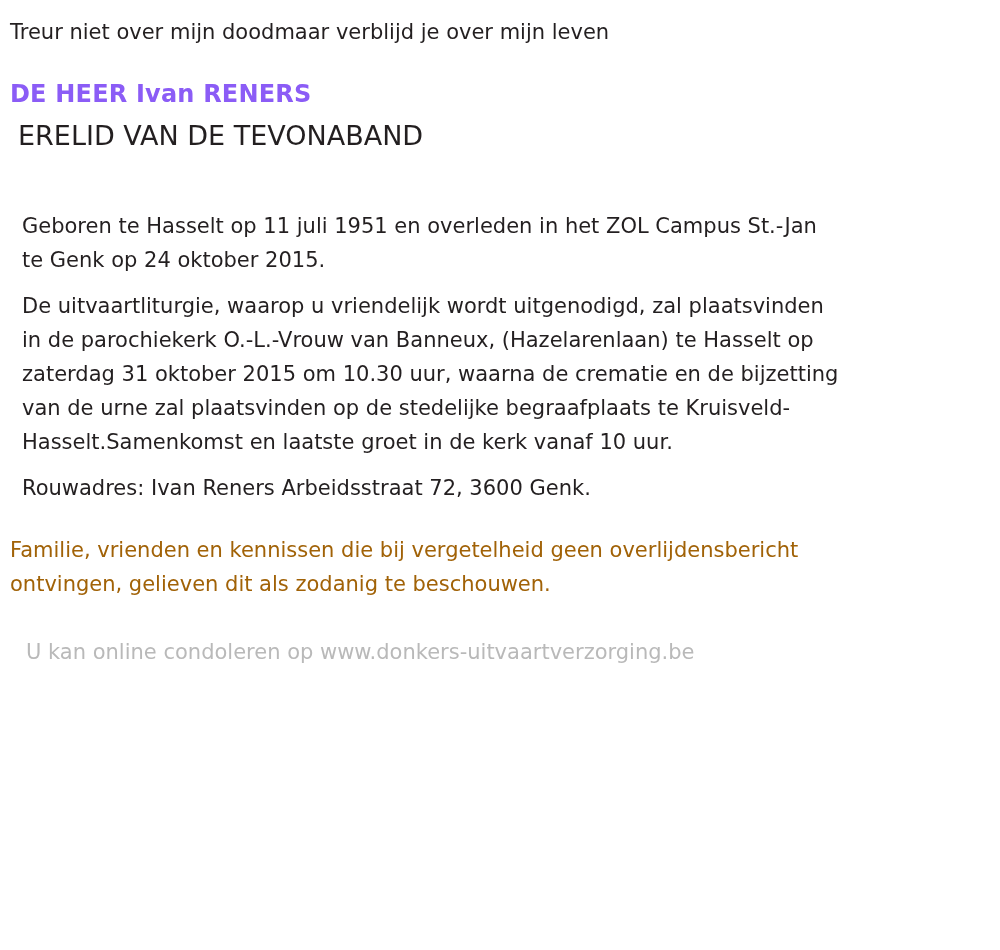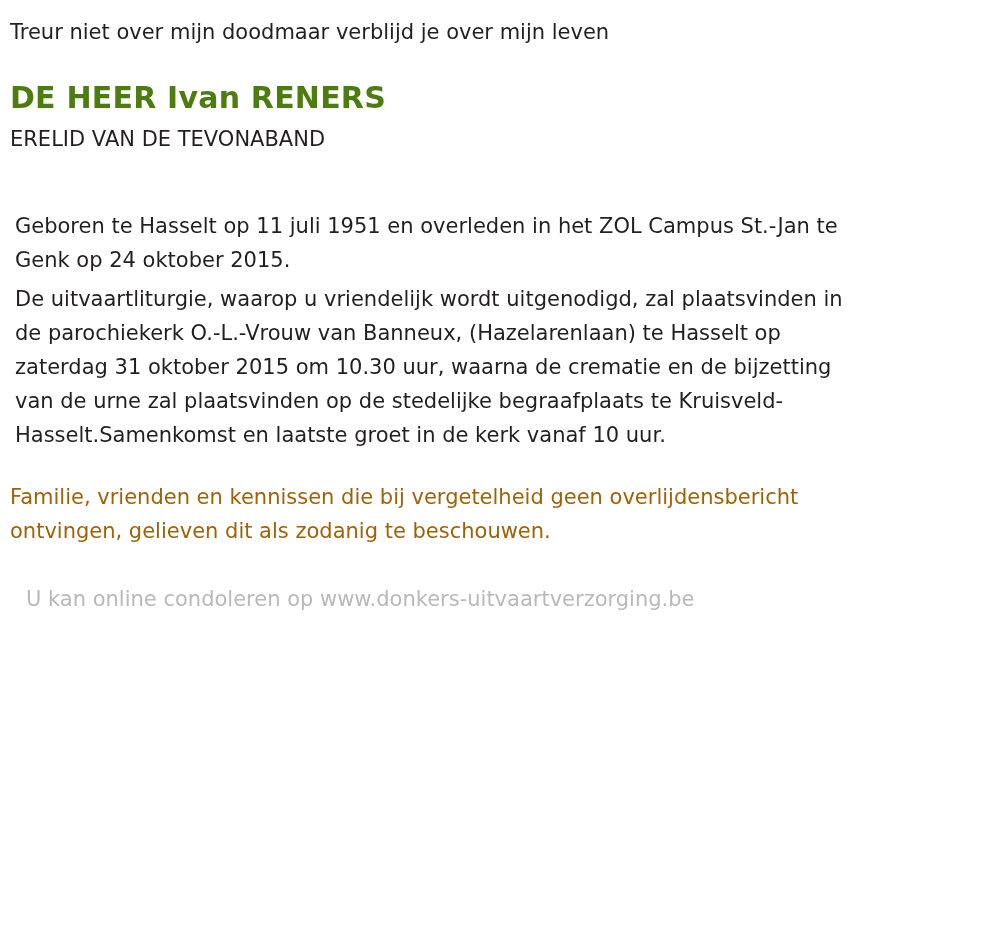--- a/index.html
+++ b/index.html
@@ -21,42 +21,42 @@
     padding: 18px 24px 0 10px;
   }
   .epitaph {
     font-size: 21px;
     line-height: 1.35;
     color: #231f20;
     margin: 0 0 34px 0;
     font-weight: 400;
   }
   .name {
-    font-size: 30px;
+    font-size: 24px;
     font-weight: 700;
-    color: #4d7c0f;
+    color: #8b5cf6;
     letter-spacing: 0.2px;
     margin: 0 0 10px 0;
     line-height: 1.2;
   }
   .subtitle {
-    font-size: 21px;
+    font-size: 27px;
     font-weight: 400;
     color: #231f20;
-    margin: 0 0 56px 0;
+    margin: 0 0 56px 8px;
     line-height: 1.25;
   }
   .body-block {
     font-size: 21px;
     line-height: 1.62;
     color: #231f20;
     margin: 0 0 28px 0;
   }
   .body-block p {
-    margin: 5px;
+    margin: 12px;
   }
   .notice {
     font-size: 21px;
     line-height: 1.62;
     color: #a16207;
     margin: 0 0 36px 0;
   }
   .footer {
     font-size: 21px;
     line-height: 1.5;
@@ -71,19 +71,20 @@
 
   <div class="epitaph">Treur niet over mijn doodmaar verblijd je over mijn leven</div>
 
   <h1 class="name">DE HEER Ivan RENERS</h1>
 
   <div class="subtitle">ERELID VAN DE TEVONABAND</div>
 
   <div class="body-block">
     <p>Geboren te Hasselt op 11 juli 1951 en overleden in het ZOL Campus St.-Jan te Genk op 24 oktober 2015.</p>
     <p>De uitvaartliturgie, waarop u vriendelijk wordt uitgenodigd, zal plaatsvinden in de parochiekerk O.-L.-Vrouw van Banneux, (Hazelarenlaan) te Hasselt op zaterdag 31 oktober 2015 om 10.30 uur, waarna de crematie en de bijzetting van de urne zal plaatsvinden op de stedelijke begraafplaats te Kruisveld-Hasselt.Samenkomst en laatste groet in de kerk vanaf 10 uur.</p>
+    <p>Rouwadres: Ivan Reners Arbeidsstraat 72, 3600 Genk.</p>
   </div>
 
   <div class="notice">Familie, vrienden en kennissen die bij vergetelheid geen overlijdensbericht ontvingen, gelieven dit als zodanig te beschouwen.</div>
 
   <div class="footer">U kan online condoleren op www.donkers-uitvaartverzorging.be</div>
 
 </div>
 
 </body></html>

